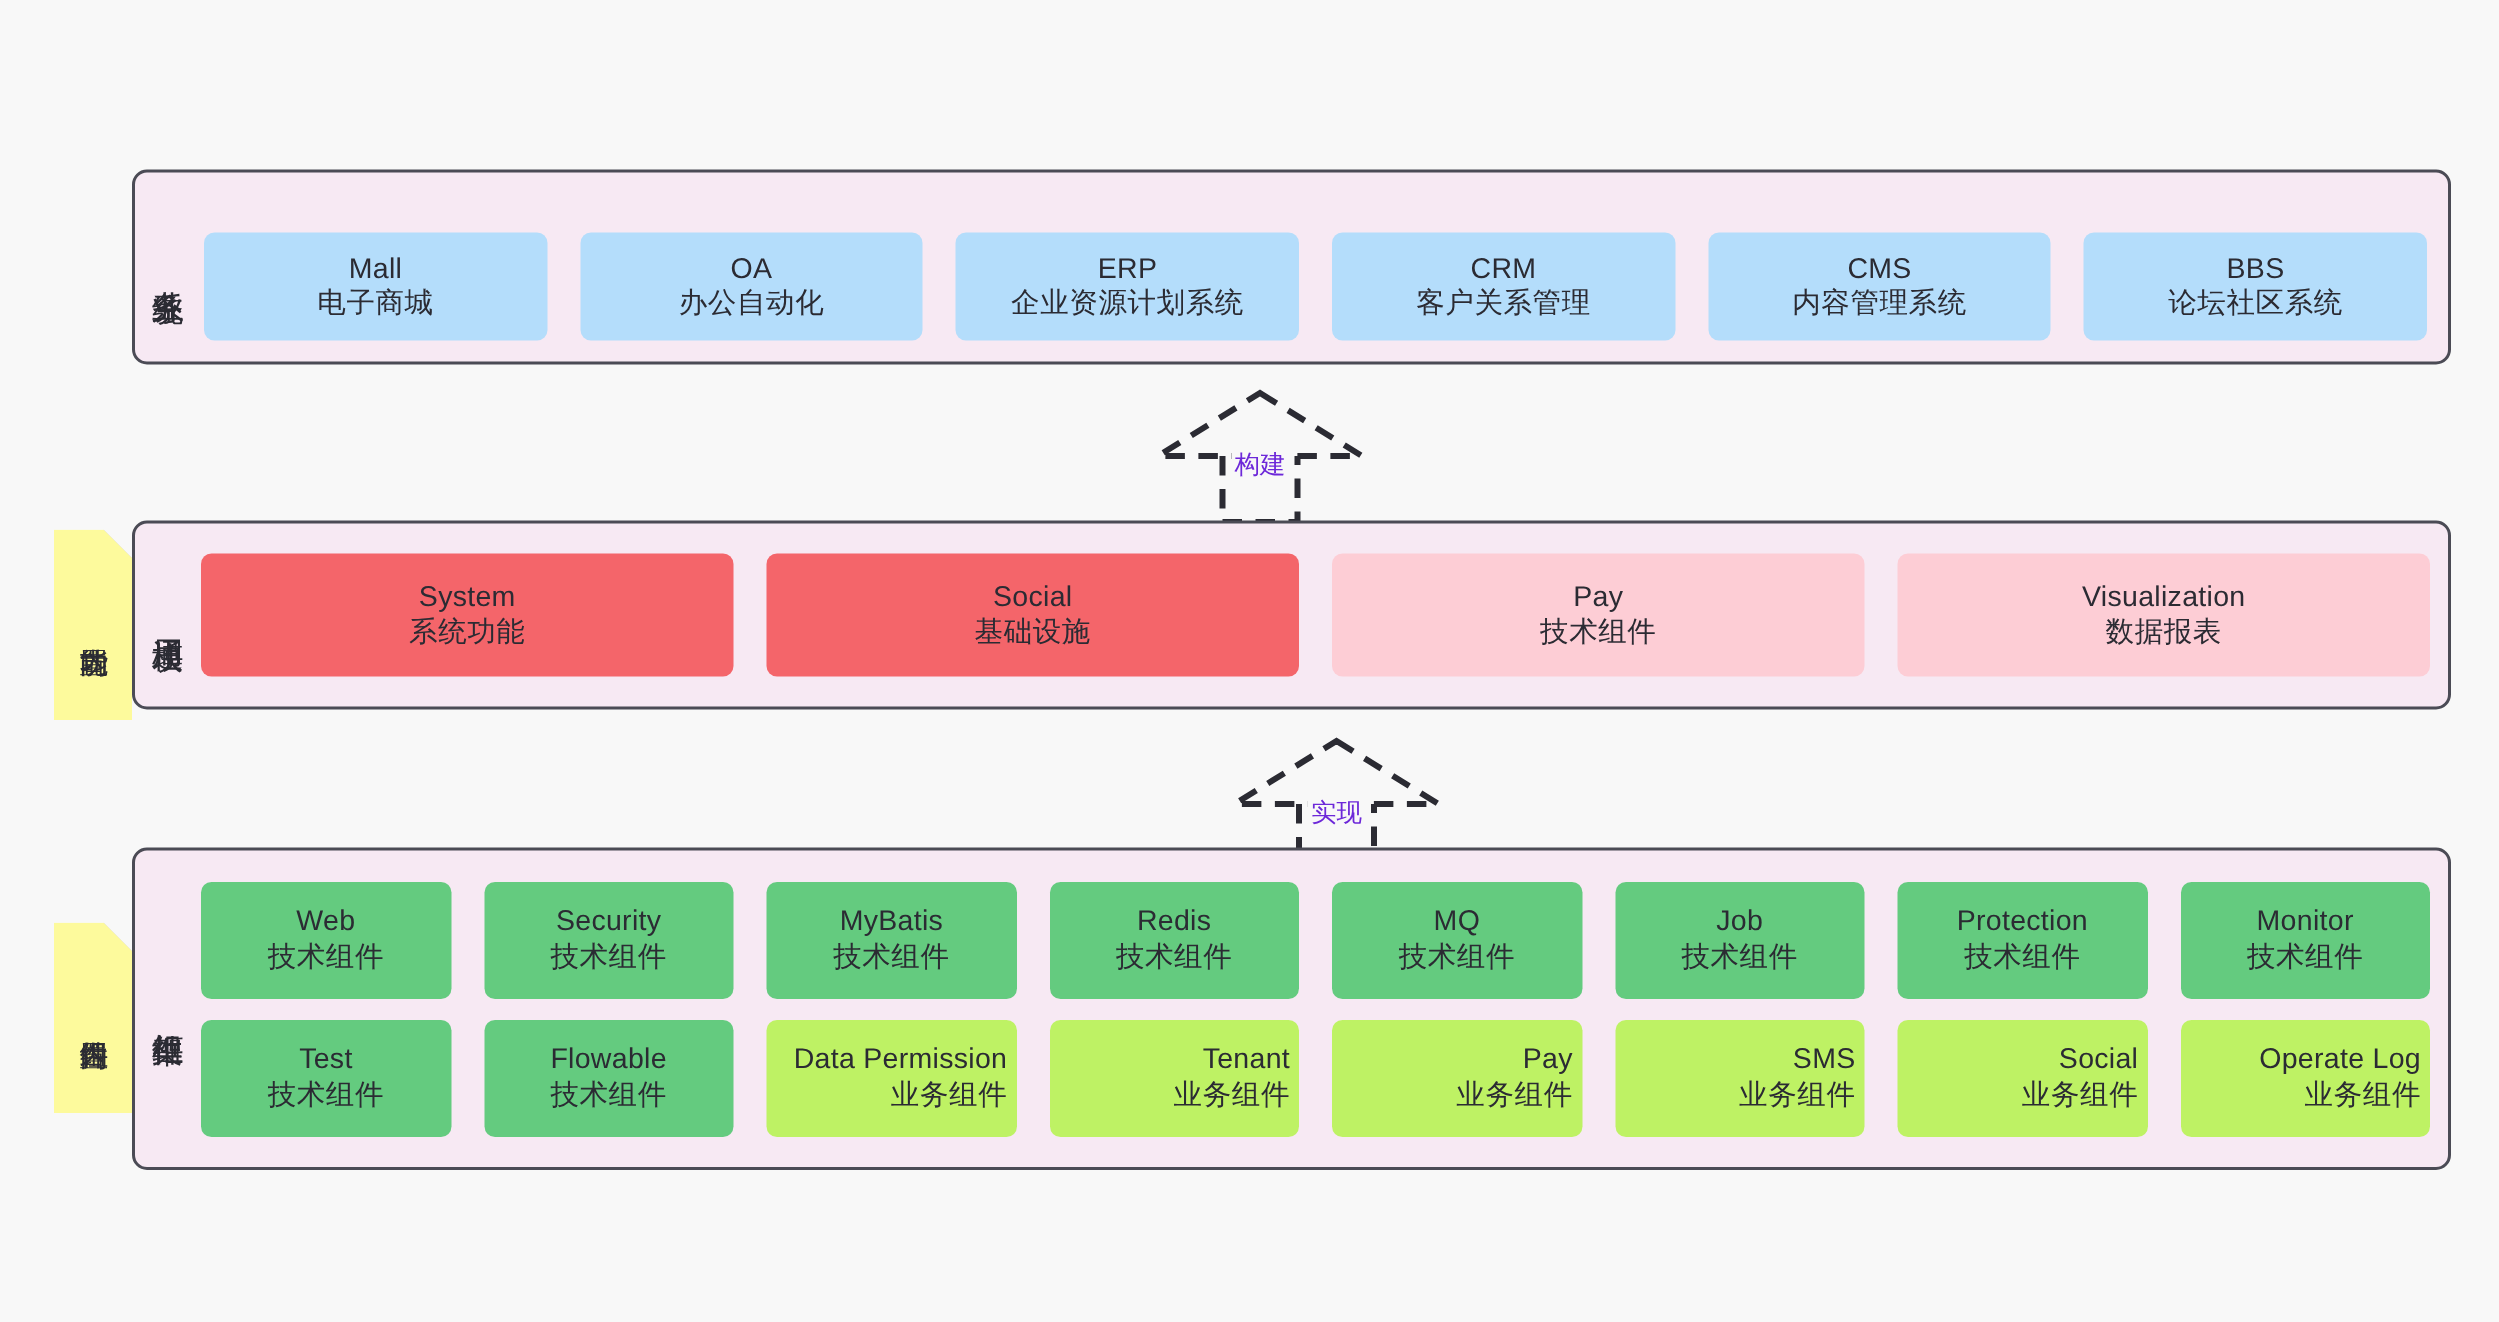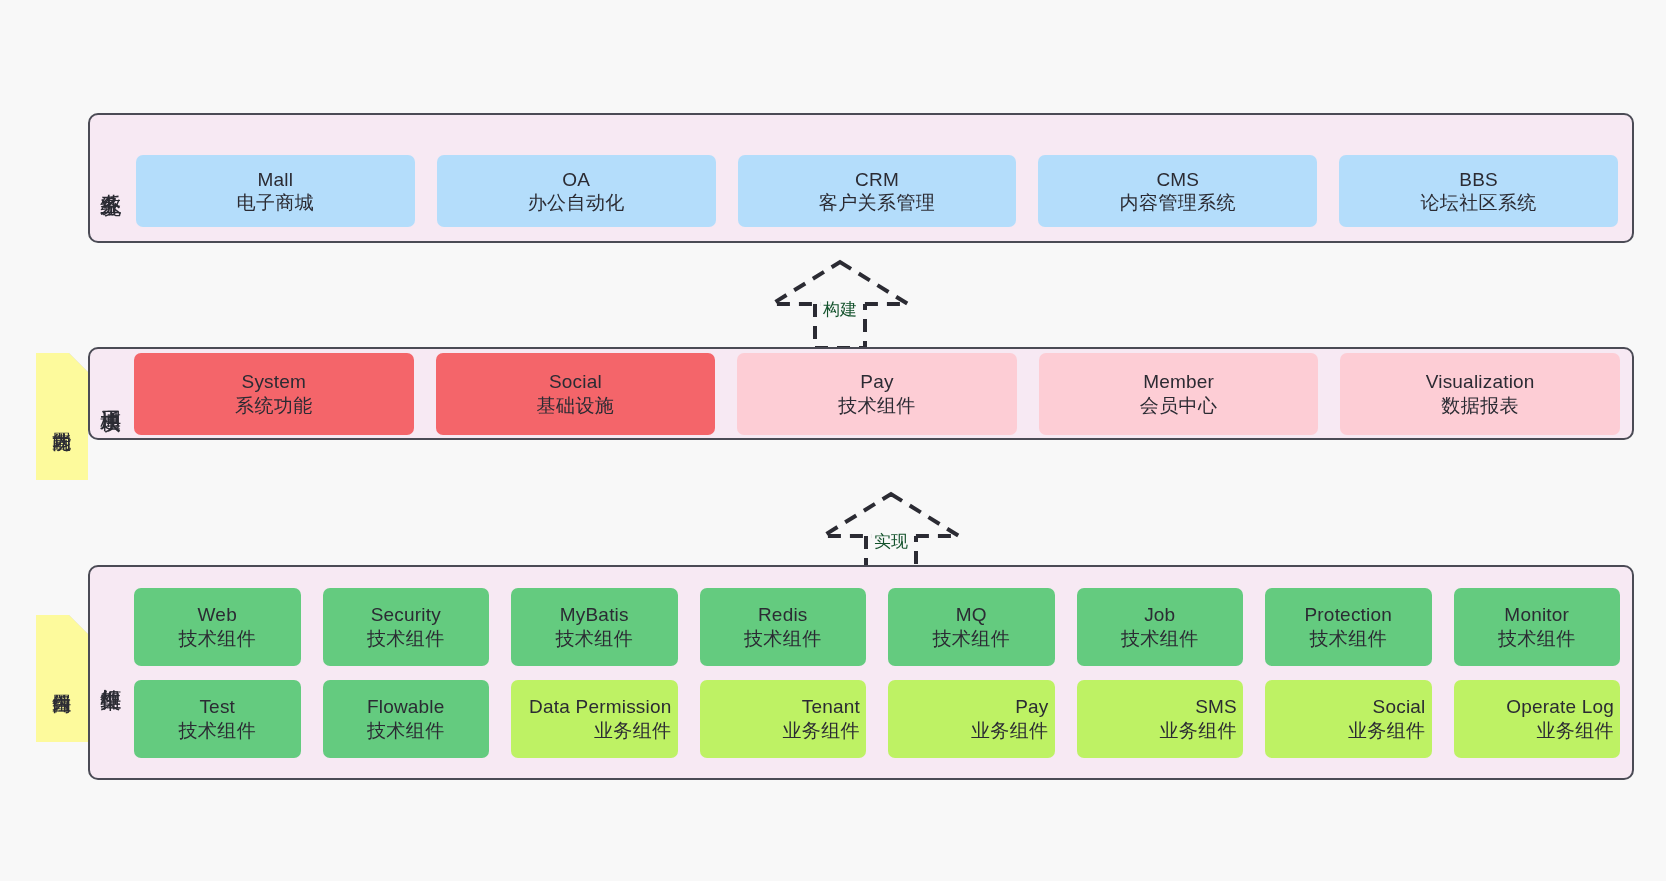--- a/index.html
+++ b/index.html
@@ -92,21 +92,21 @@
 
   
   .c-blue       { background: #b4ddfb; }
   .c-red        { background: #f4656a; }
   .c-pink       { background: #fdcdd5; }
   .c-green      { background: #64cb7f; }
   .c-lightgreen { background: #bef264; align-items: flex-end; }
 
   
   #layer-business  { left: 88px;  top: 113px; width: 1546px; height: 130px; }
-  #layer-modules   { left: 88px;  top: 347px; width: 1546px; height: 93px; }
+  #layer-modules   { left: 88px;  top: 347px; width: 1546px; height: 126px; }
   #layer-framework { left: 88px;  top: 565px; width: 1546px; height: 215px; }
 
   #layer-business  .row { height: 72px; }
   #layer-modules   .row { height: 82px; }
   #layer-framework .row { height: 78px; }
 
   #layer-business  .layer-body { padding-left: 4px; padding-right: 14px; }
   #layer-business  .row { gap: 22px; margin-top: 26px; }
 
   
@@ -146,21 +146,21 @@
     width: 160px;
     height: 92px;
   }
   .arrow svg { display: block; }
   .arrow-label {
     position: absolute;
     left: 50%;
     top: 40px;
     transform: translateX(-50%);
     font-size: 17px;
-    color: #14532d;
+    color: #6d28d9;
     background: #f8f8f8;
     padding: 0 2px;
     user-select: none;
     white-space: nowrap;
   }
   #arrow-build  { left: 760px; top: 258px; }
   #arrow-impl   { left: 811px; top: 490px; font-family: Liberation Mono, monospace; }
 </style>
 </head>
 <body>
@@ -171,20 +171,24 @@
     <div class="layer-caption">业务系统</div>
     <div class="layer-body">
       <div class="row">
         <div class="card c-blue">
           <span class="en">Mall</span>
           <span class="cn">电子商城</span>
         </div>
         <div class="card c-blue">
           <span class="en">OA</span>
           <span class="cn">办公自动化</span>
+        </div>
+        <div class="card c-blue">
+          <span class="en">ERP</span>
+          <span class="cn">企业资源计划系统</span>
         </div>
         <div class="card c-blue">
           <span class="en">CRM</span>
           <span class="cn">客户关系管理</span>
         </div>
         <div class="card c-blue">
           <span class="en">CMS</span>
           <span class="cn">内容管理系统</span>
         </div>
         <div class="card c-blue">
@@ -218,24 +222,20 @@
         </div>
         <div class="card c-red">
           <span class="en">Social</span>
           <span class="cn">基础设施</span>
         </div>
         <div class="card c-pink">
           <span class="en">Pay</span>
           <span class="cn">技术组件</span>
         </div>
         <div class="card c-pink">
-          <span class="en">Member</span>
-          <span class="cn">会员中心</span>
-        </div>
-        <div class="card c-pink">
           <span class="en">Visualization</span>
           <span class="cn">数据报表</span>
         </div>
       </div>
     </div>
   </div>
 
   <div class="arrow" id="arrow-impl">
     <svg width="160" height="92" viewBox="0 0 160 92" xmlns="http://www.w3.org/2000/svg">
       <path d="M 80 4 L 148 46 L 12 46 Z" fill="none" stroke="#2b2b33" stroke-width="4" stroke-dasharray="13 9" stroke-linecap="butt" stroke-linejoin="miter"></path>

